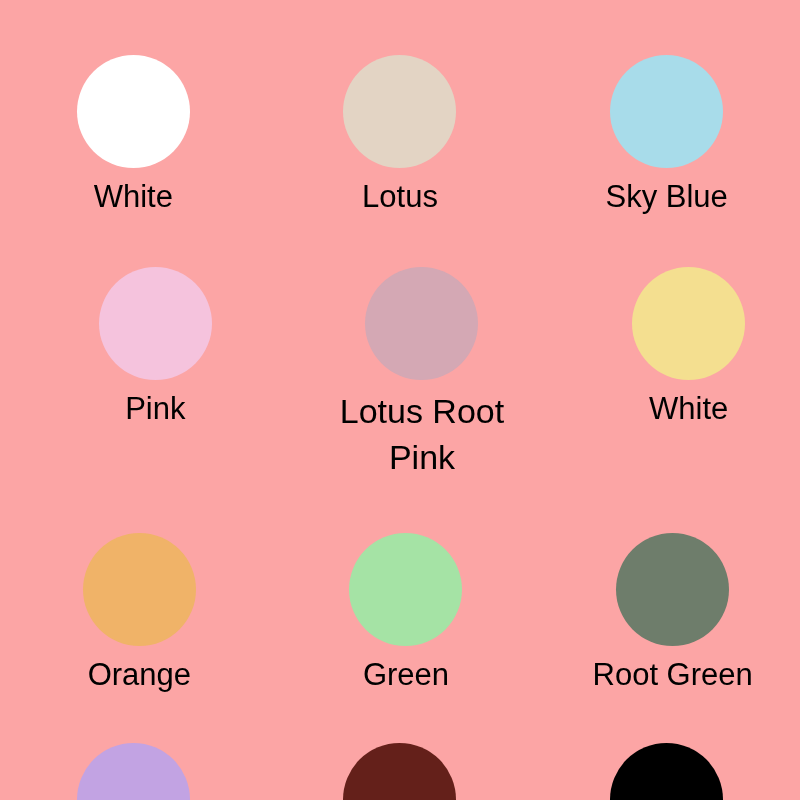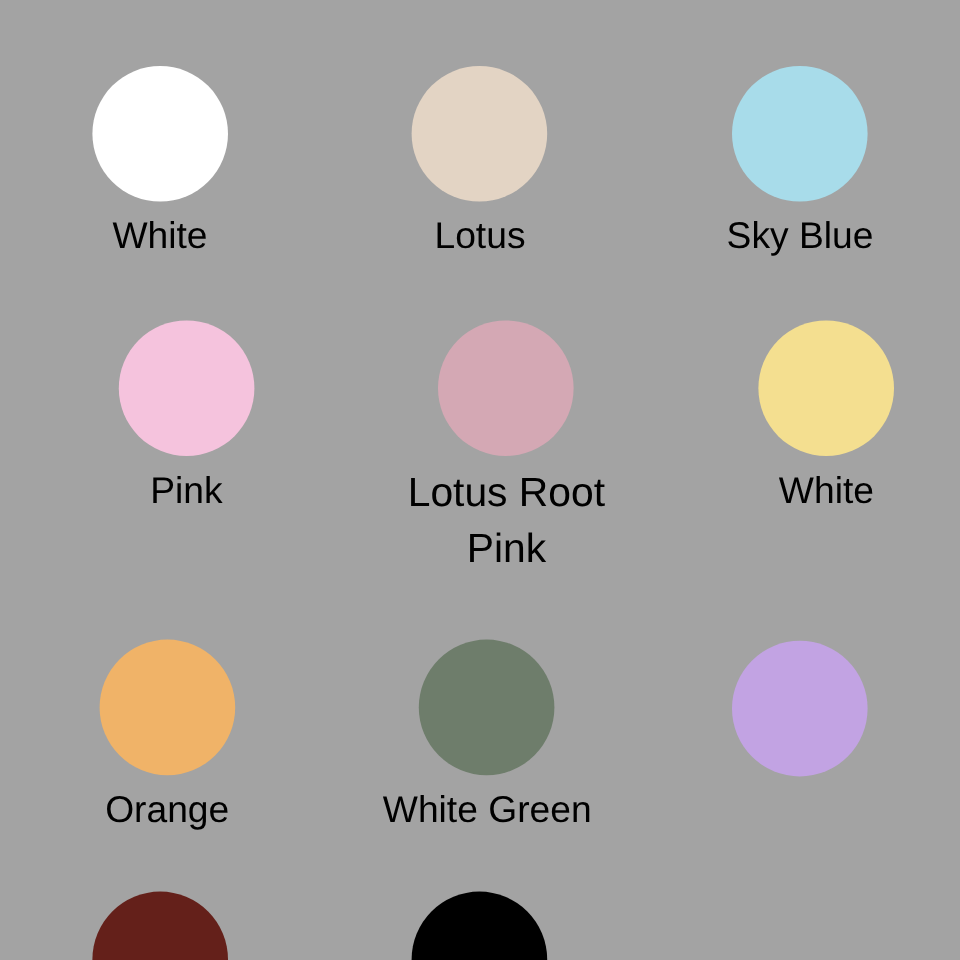--- a/index.html
+++ b/index.html
@@ -64,21 +64,21 @@
     font-size: 34px;
     line-height: 1.35;
     white-space: normal;
     max-width: 165px;
     margin-top: 9px;
   }
 </style>
 </head>
 <body style="background: rgb(244, 238, 238);">
 
-<div id="swatch-board" style="background: #a3a3a3;">
+<div id="swatch-board" style="background: #fca5a5;">
   <div class="swatch-grid">
       <div class="swatch-cell row-0">
         <div class="swatch-dot" style="background: rgb(255, 255, 255);"></div>
         <div class="swatch-label" style="color: rgb(0, 0, 0);">White</div>
       </div>
       <div class="swatch-cell row-0">
         <div class="swatch-dot" style="background: rgb(227, 212, 196);"></div>
         <div class="swatch-label" style="color: rgb(0, 0, 0);">Lotus</div>
       </div>
       <div class="swatch-cell row-0">
@@ -95,22 +95,26 @@
       </div>
       <div class="swatch-cell row-1">
         <div class="swatch-dot" style="background: rgb(244, 223, 144);"></div>
         <div class="swatch-label" style="color: rgb(0, 0, 0);">White</div>
       </div>
       <div class="swatch-cell row-2">
         <div class="swatch-dot" style="background: rgb(240, 179, 104);"></div>
         <div class="swatch-label" style="color: rgb(0, 0, 0);">Orange</div>
       </div>
       <div class="swatch-cell row-2">
+        <div class="swatch-dot" style="background: rgb(165, 227, 165);"></div>
+        <div class="swatch-label" style="color: rgb(0, 0, 0);">Green</div>
+      </div>
+      <div class="swatch-cell row-2">
         <div class="swatch-dot" style="background: rgb(110, 125, 107);"></div>
-        <div class="swatch-label" style="color: rgb(0, 0, 0);">White Green</div>
+        <div class="swatch-label" style="color: rgb(0, 0, 0);">Root Green</div>
       </div>
       <div class="swatch-cell row-3">
         <div class="swatch-dot" style="background: rgb(194, 163, 227);"></div>
       </div>
       <div class="swatch-cell row-3">
         <div class="swatch-dot" style="background: rgb(100, 32, 26);"></div>
       </div>
       <div class="swatch-cell row-3">
         <div class="swatch-dot" style="background: rgb(0, 0, 0);"></div>
       </div>

